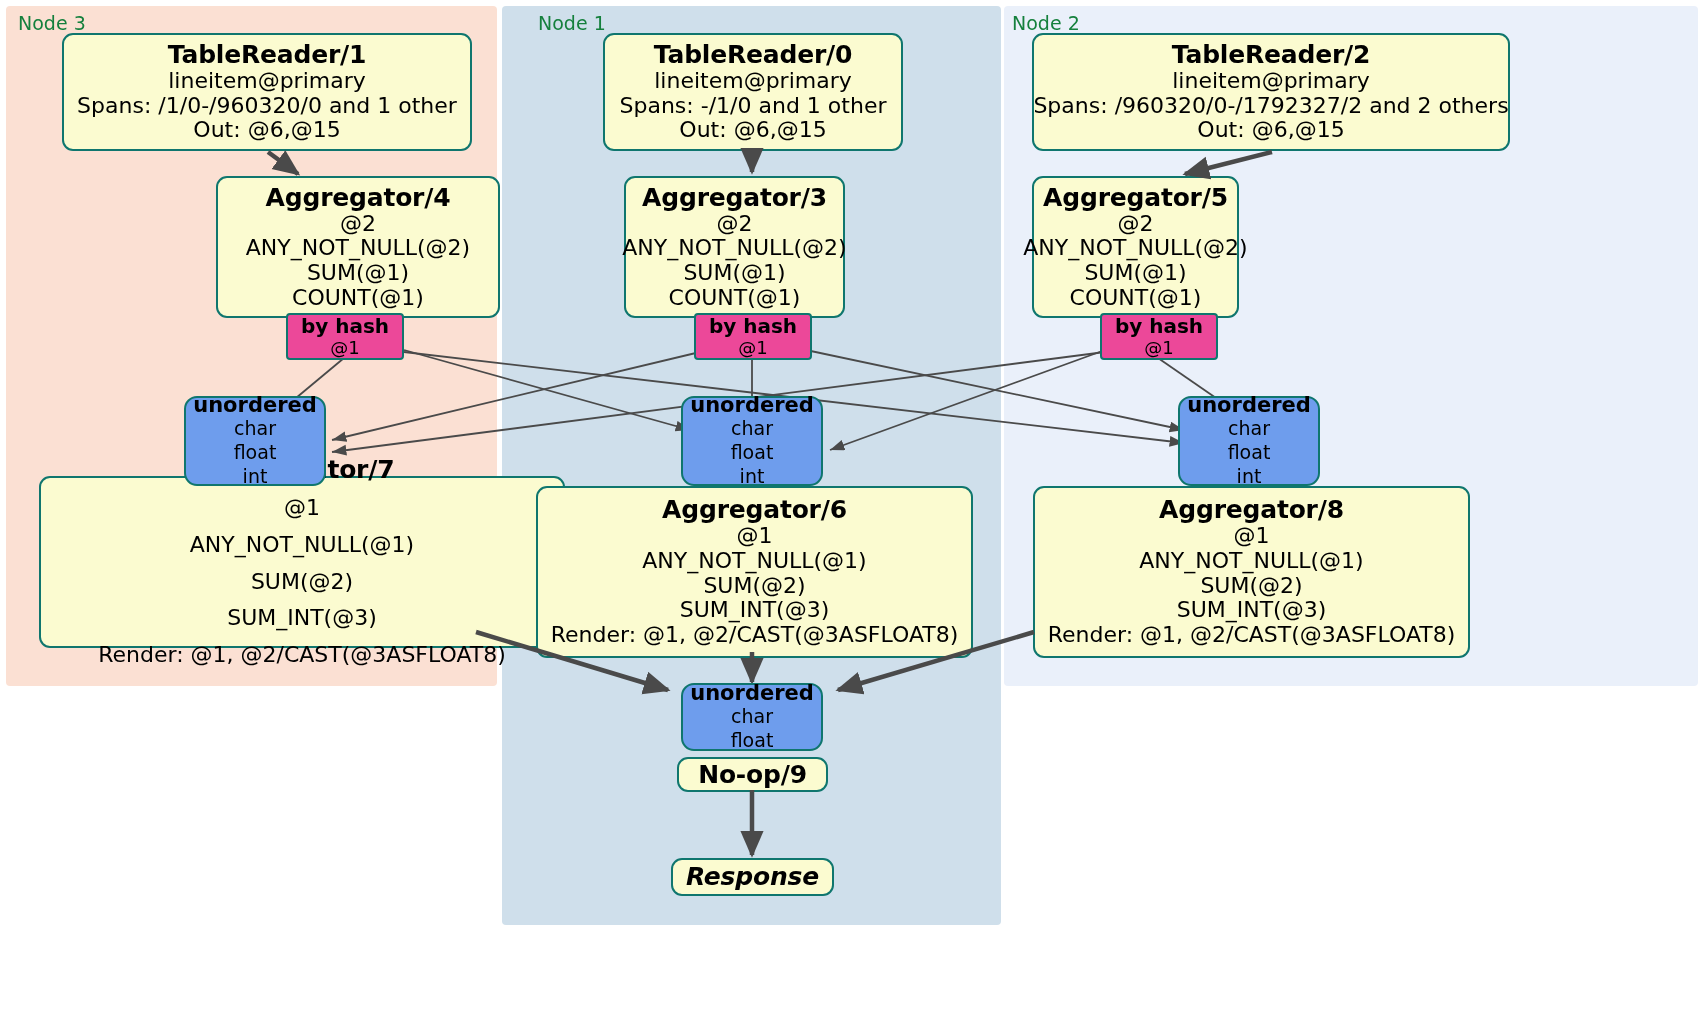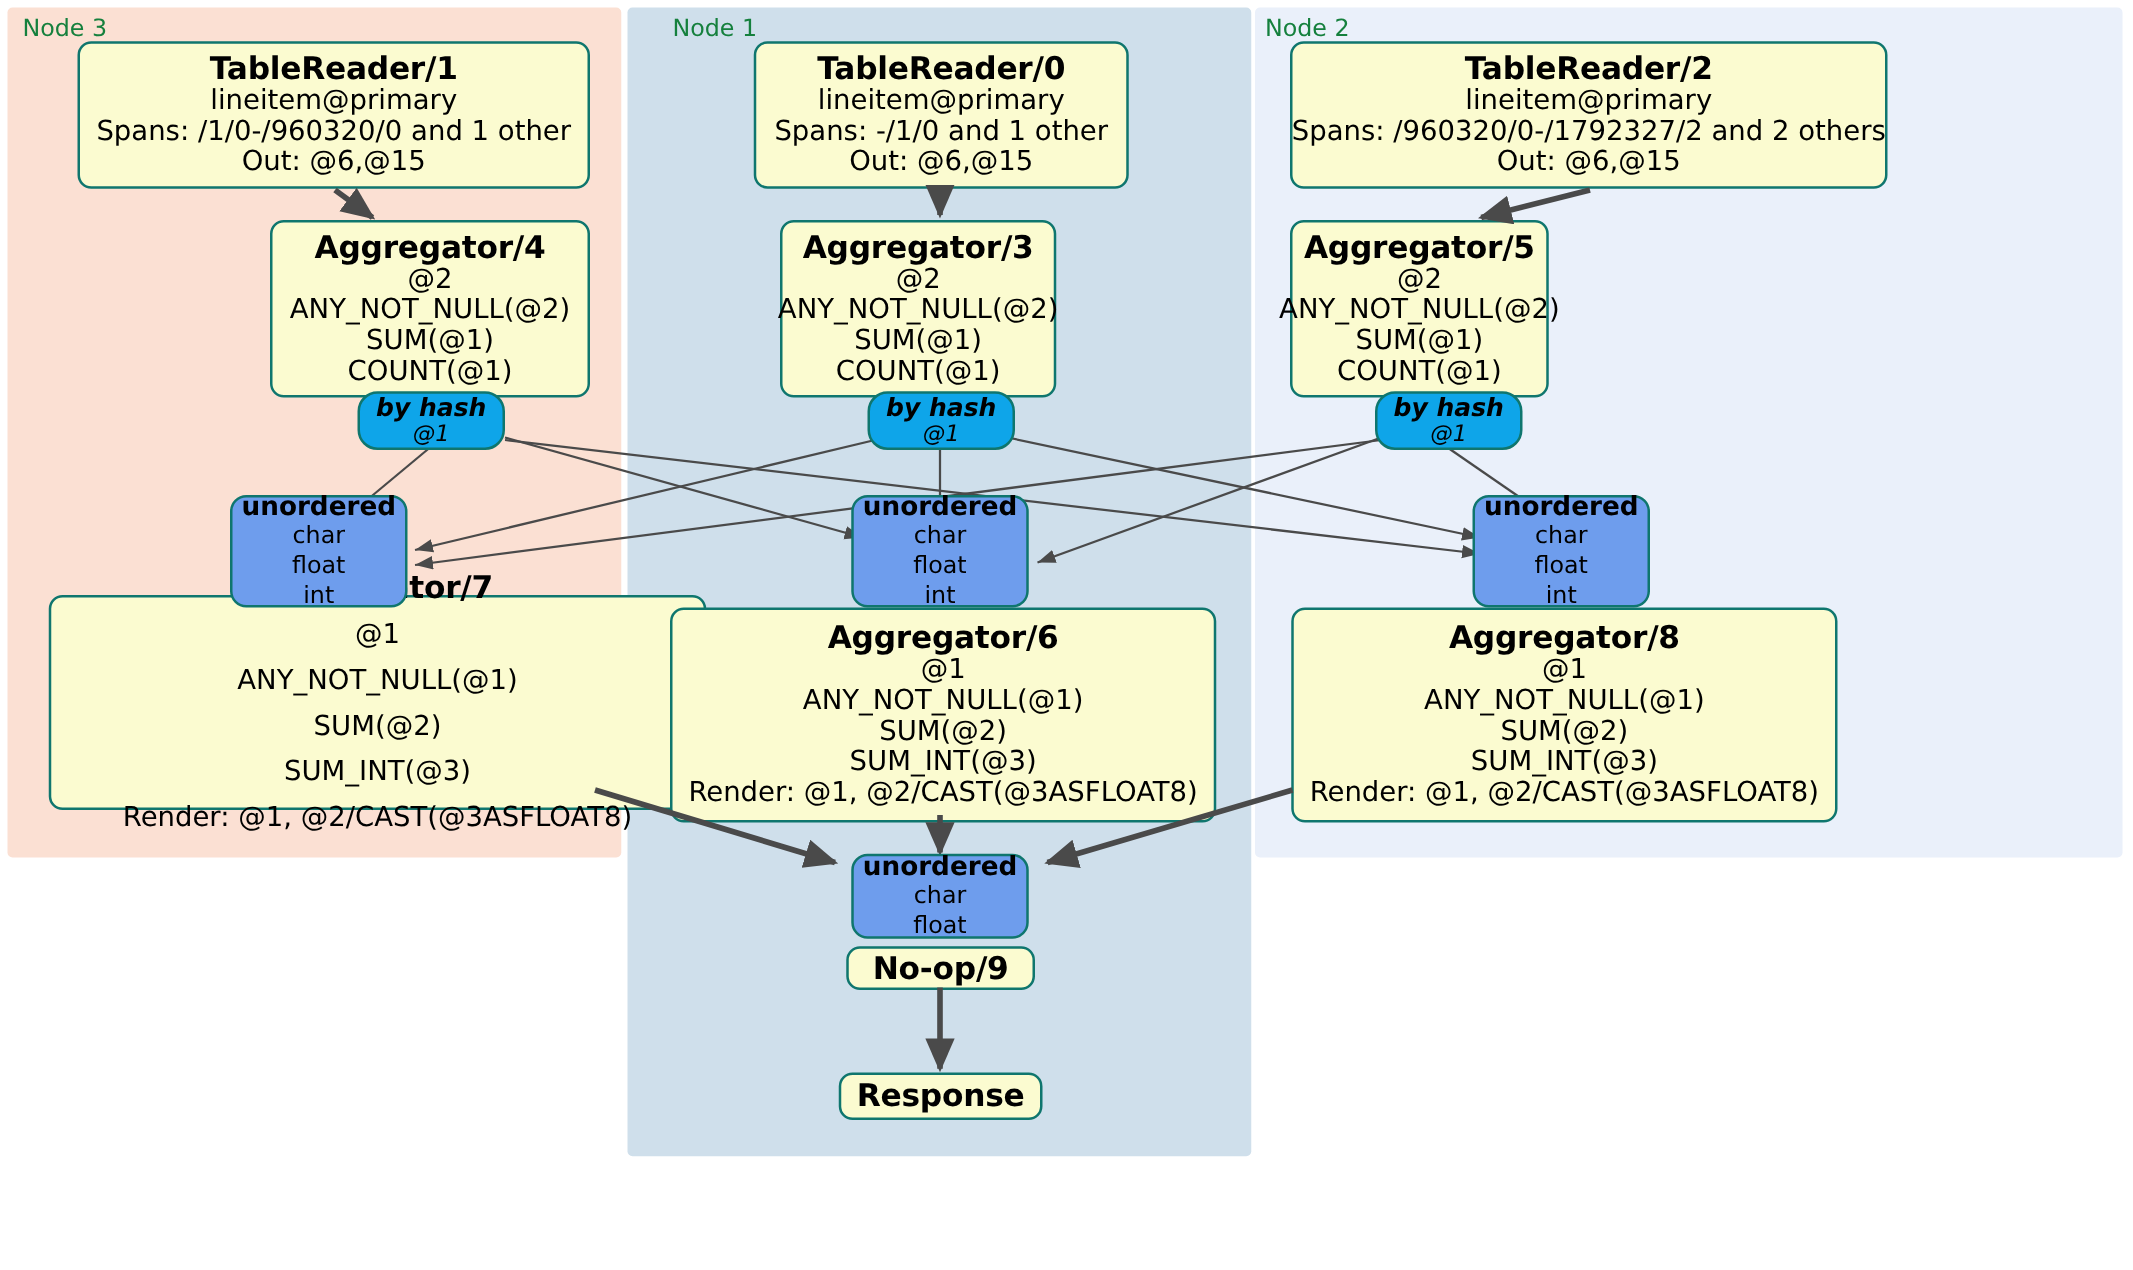--- a/index.html
+++ b/index.html
@@ -53,24 +53,23 @@
     font-weight: bold;
     font-size: 25px;
     letter-spacing: -0.2px;
     white-space: nowrap;
   }
   .proc .det {
     font-size: 22px;
     white-space: nowrap;
   }
   .router {
-    background: #0ea5e9;
-    border-radius: 16px;
+    background: #ec4899;
+    border-radius: 4px;
     z-index: 7;
-    font-style: italic;
   }
   .router .title {
     font-weight: bold;
     font-size: 20px;
     white-space: nowrap;
   }
   .router .det {
     font-size: 18px;
     white-space: nowrap;
   }
@@ -175,21 +174,21 @@
     </g>
   </svg>
 
   <div class="node proc" style="left:62px; top:33px; width:410px; height:118px;">
     <div class="title">TableReader/1</div>
     <div class="det">lineitem@primary</div>
     <div class="det">Spans: /1/0-/960320/0 and 1 other</div>
     <div class="det">Out: @6,@15</div>
   </div>
 
-  <div class="node proc" style="left:216px; top:176px; width:256px; height:142px;">
+  <div class="node proc" style="left:216px; top:176px; width:284px; height:142px;">
     <div class="title">Aggregator/4</div>
     <div class="det">@2</div>
     <div class="det">ANY_NOT_NULL(@2)</div>
     <div class="det">SUM(@1)</div>
     <div class="det">COUNT(@1)</div>
   </div>
 
   <div class="node router" style="left:286px; top:313px; width:118px; height:47px;">
     <div class="title">by hash</div>
     <div class="det">@1</div>
@@ -250,21 +249,21 @@
   <div class="node sync" style="left:681px; top:683px; width:142px; height:68px;">
     <div class="title">unordered</div>
     <div class="det">char</div>
     <div class="det">float</div>
   </div>
 
   <div class="node proc small-box" style="left:677px; top:757px; width:151px; height:35px;">
     <div class="title">No-op/9</div>
   </div>
 
-  <div class="node proc small-box" style="left:671px; top:858px; width:163px; height:38px;">
+  <div class="node proc small-box" style="left:671px; top:858px; width:163px; height:38px;font-style:italic;">
     <div class="title">Response</div>
   </div>
 
   <div class="node proc" style="left:1032px; top:33px; width:478px; height:118px;">
     <div class="title">TableReader/2</div>
     <div class="det">lineitem@primary</div>
     <div class="det">Spans: /960320/0-/1792327/2 and 2 others</div>
     <div class="det">Out: @6,@15</div>
   </div>
 

